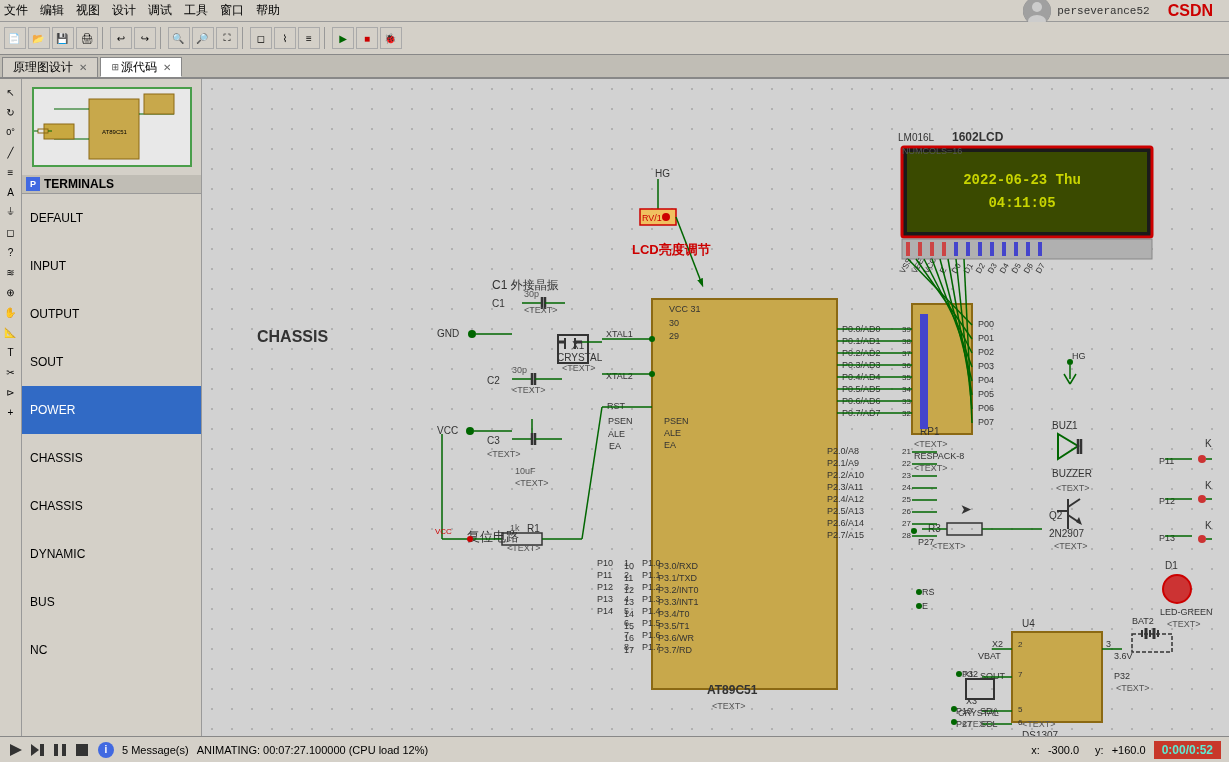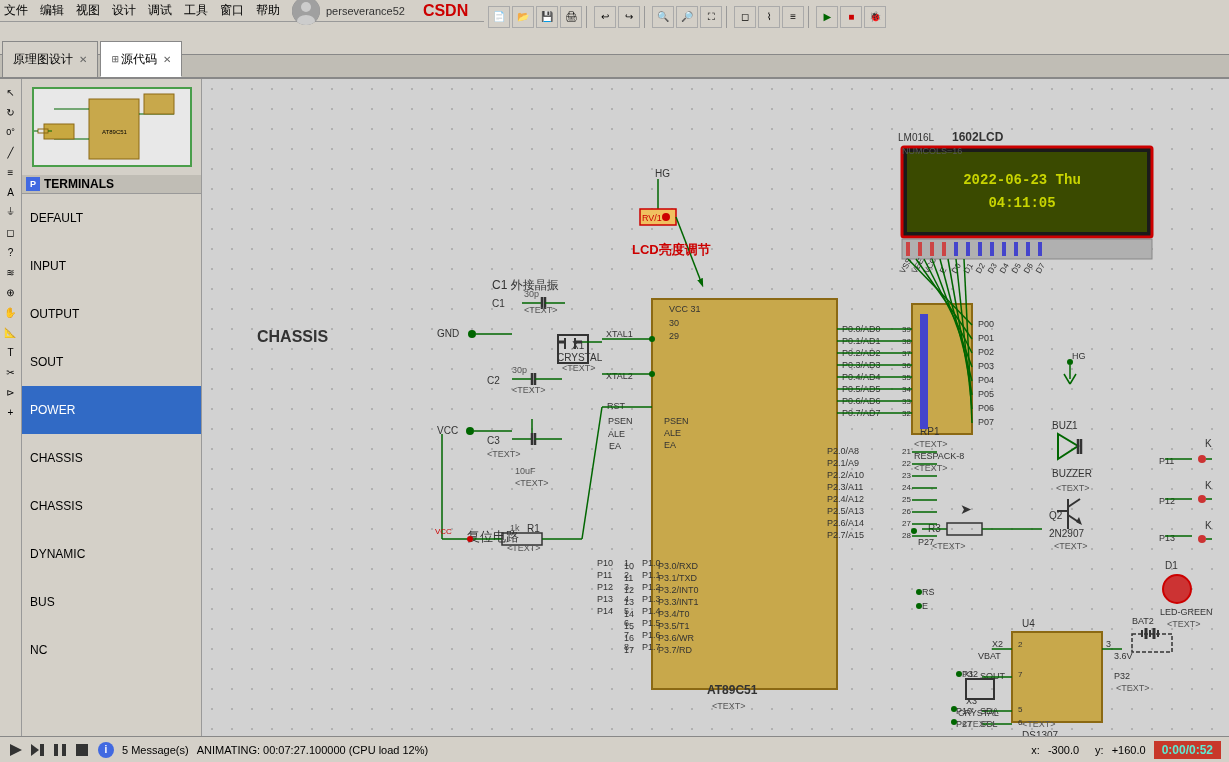--- a/index.html
+++ b/index.html
@@ -1,28 +1,28 @@
 <!DOCTYPE html>
 <html><head>
   <meta charset="utf-8">
   <style>
     * { margin: 0; padding: 0; box-sizing: border-box; }
     body { width: 1229px; height: 762px; overflow: hidden; background: #c8c8c8; font-family: 'SimSun', 'Microsoft YaHei', Arial, sans-serif; font-size: 11px; }
 
     
-    #toolbar { width: 100%; height: 55px; background: #d4d0c8; border-bottom: 1px solid #888; display: flex; flex-direction: row; }
+    #toolbar { width: 100%; height: 55px; background: #d4d0c8; border-bottom: 1px solid #888; display: flex; flex-direction: column; }
     #menu-bar { height: 22px; background: #d4d0c8; display: flex; align-items: center; padding: 0 4px; border-bottom: 1px solid #999; }
     #menu-bar span { margin-right: 12px; font-size: 12px; cursor: pointer; }
     #icon-bar { height: 33px; background: #d4d0c8; display: flex; align-items: center; padding: 0 4px; gap: 2px; }
     .tb-icon { width: 22px; height: 22px; background: #d4d0c8; border: 1px solid #aaa; display: inline-flex; align-items: center; justify-content: center; font-size: 10px; cursor: pointer; }
     .tb-sep { width: 4px; height: 22px; border-left: 1px solid #999; margin: 0 2px; }
 
     
     #tab-bar { width: 100%; height: 24px; background: #c0bdb5; display: flex; align-items: flex-end; border-bottom: 2px solid #888; }
-    .tab { height: 36px; padding: 0 10px; display: flex; align-items: center; background: #d4d0c8; border: 1px solid #888; border-bottom: none; font-size: 12px; cursor: pointer; margin-left: 2px; }
+    .tab { height: 20px; padding: 0 10px; display: flex; align-items: center; background: #d4d0c8; border: 1px solid #888; border-bottom: none; font-size: 12px; cursor: pointer; margin-left: 2px; }
     .tab.active { background: #ffffff; border-bottom: 1px solid white; }
     .tab-close { margin-left: 6px; font-size: 10px; color: #666; }
 
     
     #main { display: flex; width: 100%; height: calc(762px - 55px - 24px - 26px); }
 
     
     #sidebar { width: 180px; height: 100%; background: #d4d0c8; border-right: 1px solid #999; display: flex; flex-direction: column; }
     #preview-box { width: 160px; height: 80px; margin: 8px auto; border: 2px solid #4a9e4a; background: #e8e8e8; position: relative; overflow: hidden; }
     #angle-label { position: absolute; bottom: 2px; left: 2px; font-size: 10px; color: #333; }
@@ -66,21 +66,21 @@
     <span>帮助</span>
 
     <div style="margin-left:auto; display:flex; align-items:center; gap:6px;">
       <div style="width:28px;height:28px;border-radius:50%;background:#888;overflow:hidden;display:flex;align-items:center;justify-content:center;">
         <svg width="28" height="28" viewBox="0 0 28 28">
             <circle cx="14" cy="14" r="14" fill="#a0a0a0"></circle>
             <circle cx="14" cy="10" r="5" fill="#ccc"></circle>
             <ellipse cx="14" cy="24" rx="9" ry="6" fill="#ccc"></ellipse>
           </svg>
       </div>
-      <span style="font-size:11px;color:#333;">perseverance52</span>
+      <span style="font-size:11px;color:#333;font-family:Liberation Mono, monospace;">perseverance52</span>
       <span style="color:#cc0000;font-size:16px;font-weight:bold;">CSDN</span>
     </div>
   </div>
   <div id="icon-bar">
 
     <div class="tb-icon">📄</div>
     <div class="tb-icon">📂</div>
     <div class="tb-icon">💾</div>
     <div class="tb-icon">🖨</div>
     <div class="tb-sep"></div>

